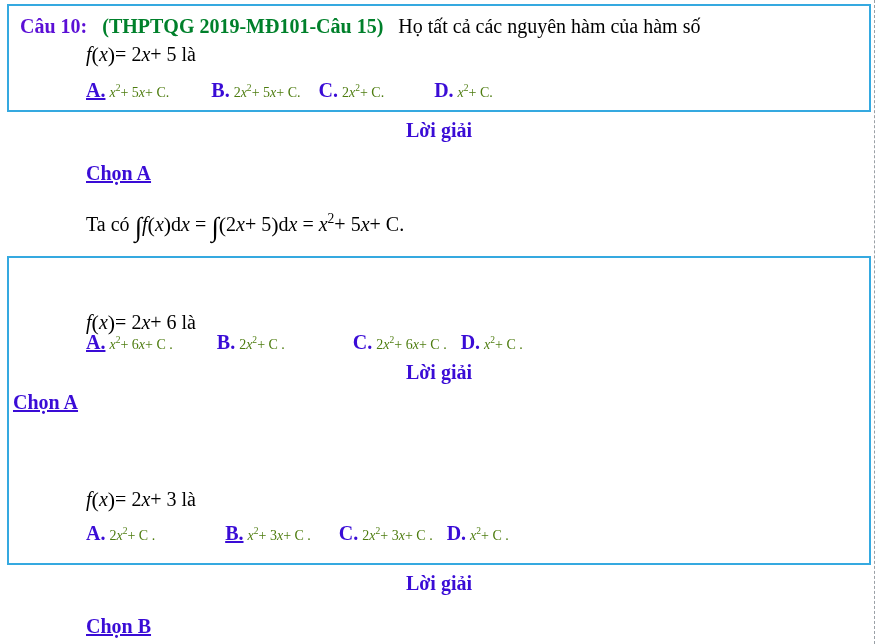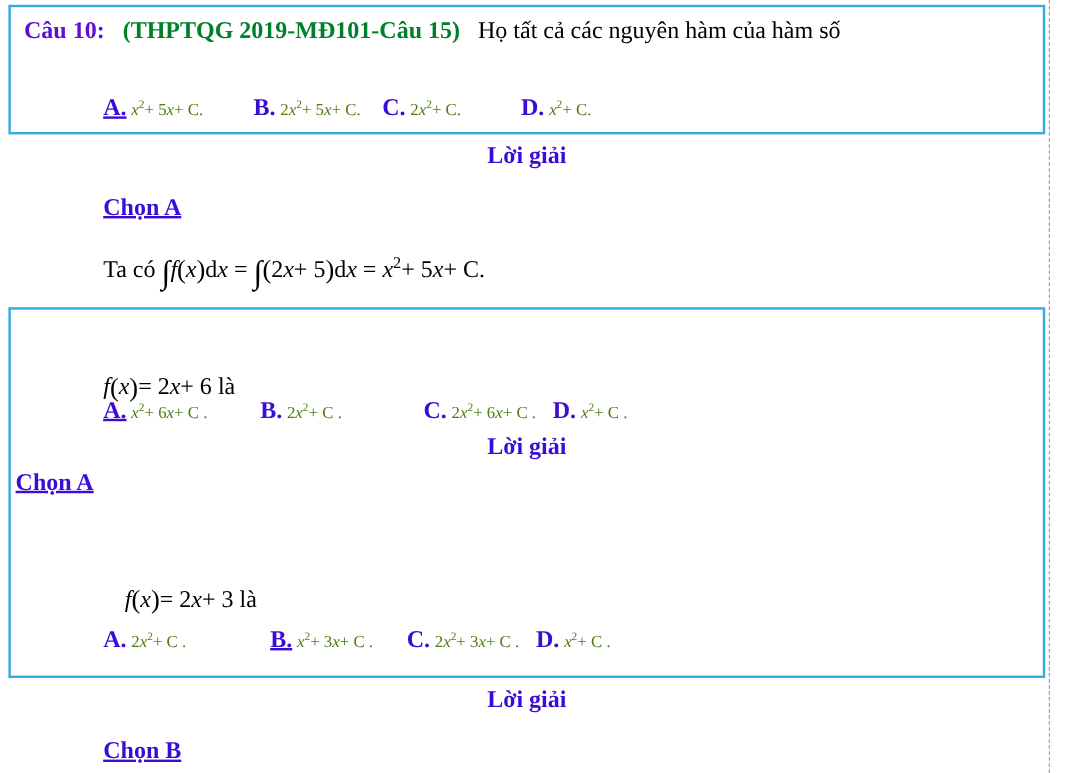--- a/index.html
+++ b/index.html
@@ -123,20 +123,23 @@
   <div class="qbox" id="box-1"></div>
 
   <div class="row" style="left:20px; top:16px;">
     <span class="qlabel">Câu 10:</span>
     <span style="display:inline-block;width:7px"></span>
     <span class="qsource">(THPTQG 2019-MĐ101-Câu 15)</span>
     <span style="display:inline-block;width:7px"></span>
     <span class="qtext">Họ tất cả các nguyên hàm của hàm số</span>
   </div>
 
+  <div class="row math" style="left:86px; top:44px;">
+    <i class="mi">f</i><span class="paren">(</span><i class="mi">x</i><span class="paren">)</span><span>= 2</span><i class="mi">x</i><span>+ 5</span>&nbsp;<span>là</span>
+  </div>
 
   <div class="row" style="left:86px; top:80px;">
     <span class="opt"><span class="opt-letter correct">A.</span>&nbsp;<span class="opt-body math"><i class="mi">x</i><span class="supn">2</span><span>+ 5</span><i class="mi">x</i><span>+ C.</span></span></span>
     <span style="display:inline-block;width:34px"></span>
     <span class="opt"><span class="opt-letter">B.</span>&nbsp;<span class="opt-body math"><span>2</span><i class="mi">x</i><span class="supn">2</span><span>+ 5</span><i class="mi">x</i><span>+ C.</span></span></span>
     <span style="display:inline-block;width:10px"></span>
     <span class="opt"><span class="opt-letter">C.</span>&nbsp;<span class="opt-body math"><span>2</span><i class="mi">x</i><span class="supn">2</span><span>+ C.</span></span></span>
     <span style="display:inline-block;width:42px"></span>
     <span class="opt"><span class="opt-letter">D.</span>&nbsp;<span class="opt-body math"><i class="mi">x</i><span class="supn">2</span><span>+ C.</span></span></span>
   </div>
@@ -173,21 +176,21 @@
   <div class="row" style="left:0; top:362px; width:878px; text-align:center;">
     <span class="loigiai">Lời giải</span>
   </div>
 
   <div class="row" style="left:13px; top:392px;">
     <span class="chon">Chọn A</span>
   </div>
 
 
 
-  <div class="row math" style="left:104px; top:489px;">
+  <div class="row math" style="left:86px; top:489px;">
     <i class="mi">f</i><span class="paren">(</span><i class="mi">x</i><span class="paren">)</span><span>= 2</span><i class="mi">x</i><span>+ 3</span>&nbsp;<span>là</span>
   </div>
 
   <div class="row" style="left:86px; top:523px;">
     <span class="opt"><span class="opt-letter">A.</span>&nbsp;<span class="opt-body math"><span>2</span><i class="mi">x</i><span class="supn">2</span><span>+ C .</span></span></span>
     <span style="display:inline-block;width:62px"></span>
     <span class="opt"><span class="opt-letter correct">B.</span>&nbsp;<span class="opt-body math"><i class="mi">x</i><span class="supn">2</span><span>+ 3</span><i class="mi">x</i><span>+ C .</span></span></span>
     <span style="display:inline-block;width:20px"></span>
     <span class="opt"><span class="opt-letter">C.</span>&nbsp;<span class="opt-body math"><span>2</span><i class="mi">x</i><span class="supn">2</span><span>+ 3</span><i class="mi">x</i><span>+ C .</span></span></span>
     <span style="display:inline-block;width:6px"></span>

